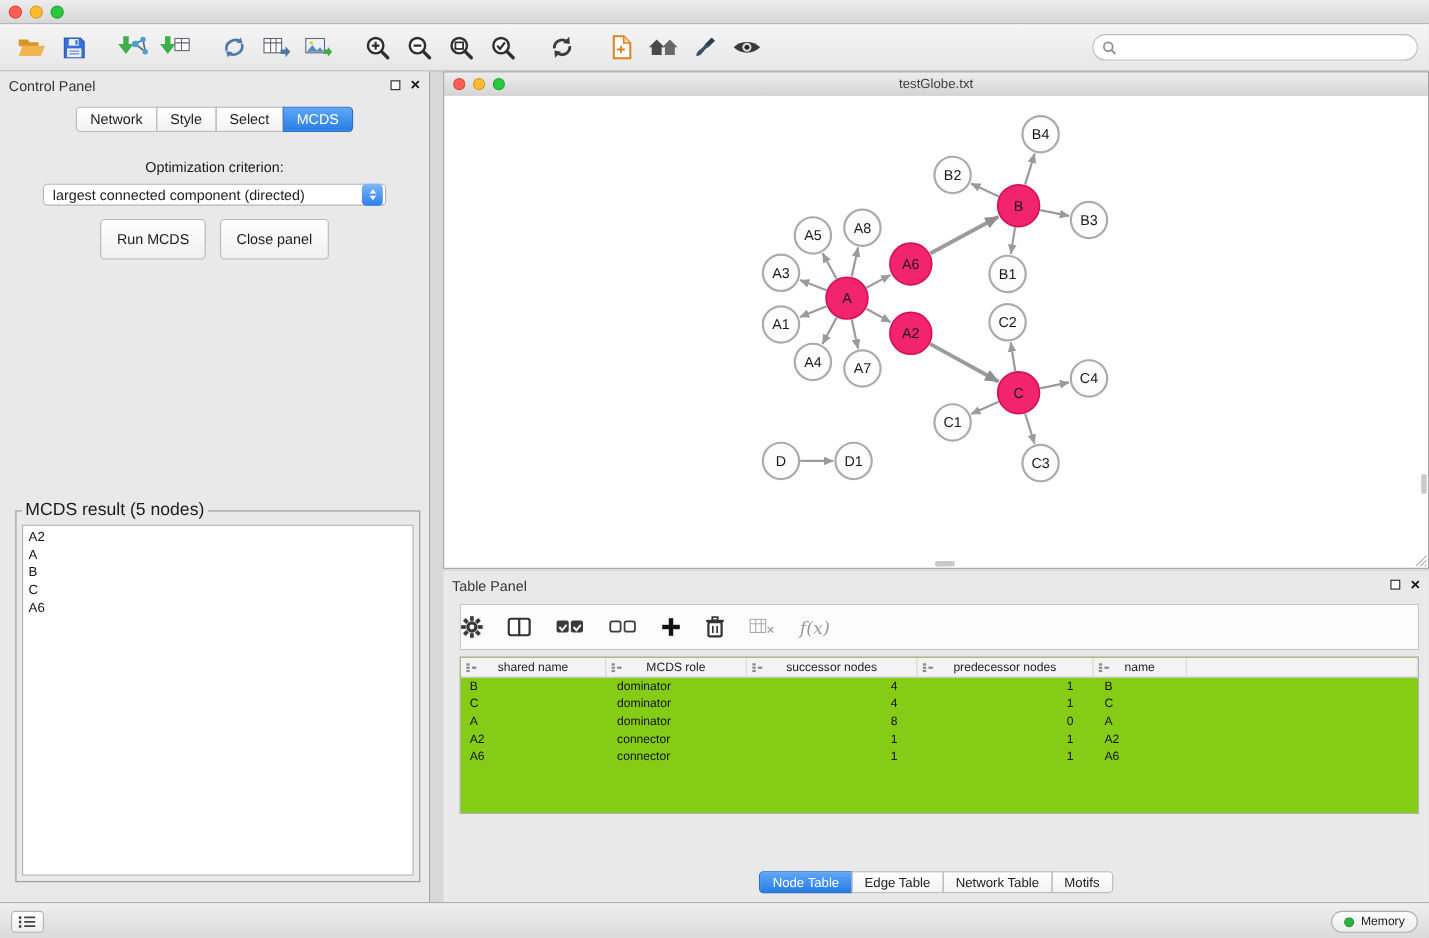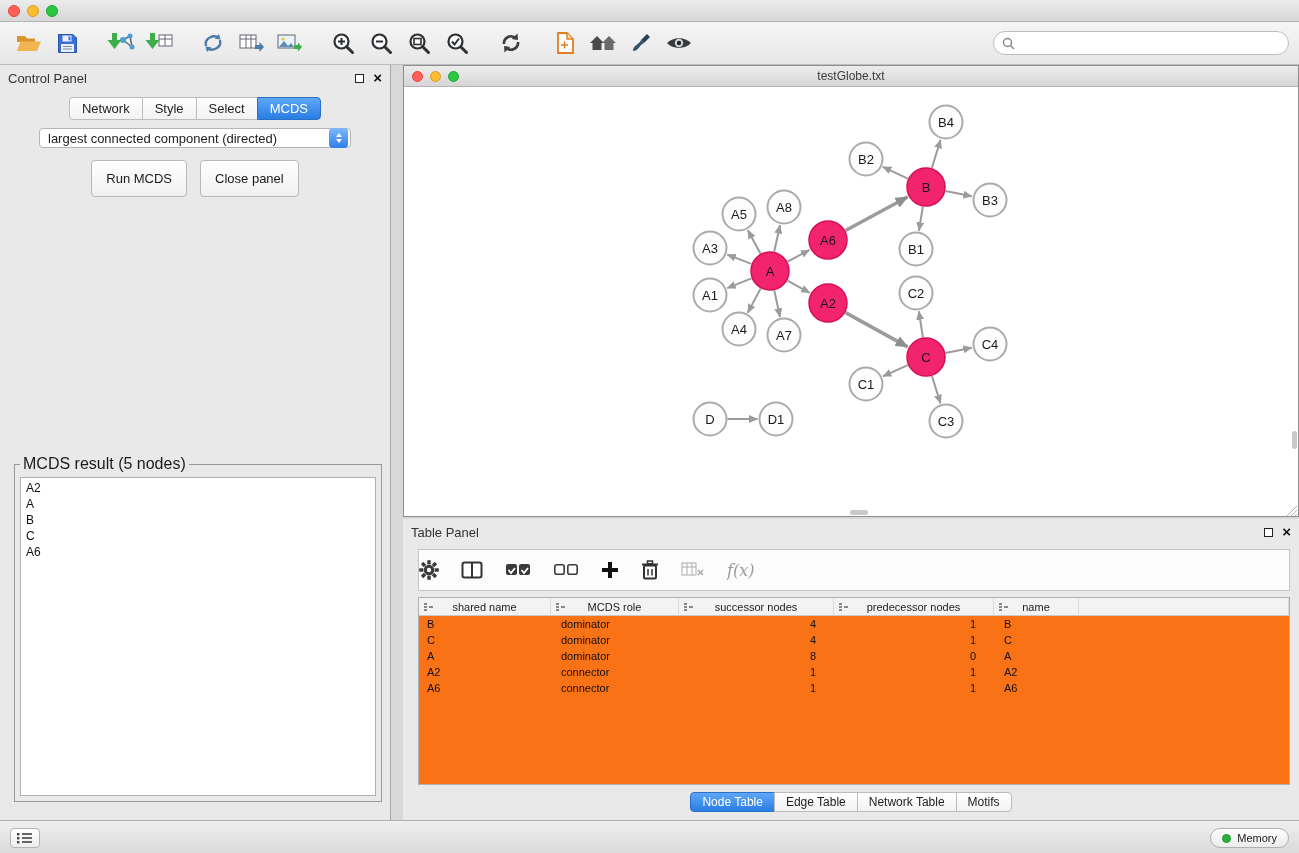--- a/index.html
+++ b/index.html
@@ -74,21 +74,21 @@
   .scroll-stub-v { position:absolute; right:1px; top:344px; width:5px; height:18px; background:#c9c9c9; border-radius:2px; }
   .scroll-stub-h { position:absolute; left:446px; bottom:1px; width:18px; height:5px; background:#c9c9c9; border-radius:2px; }
   .resize-grip { position:absolute; right:1px; bottom:1px; width:13px; height:13px; }
 
   
   .table-panel { position:absolute; left:403px; top:519px; width:896px; bottom:33px; background:#e9e9e9; }
   .tp-toolbar { position:absolute; left:15px; right:9px; top:30px; height:42px;
     background:#fcfcfc; border:1px solid #c6c6c6; display:flex; align-items:center; padding-left:0; gap:22px; }
   .tp-icon { display:flex; align-items:center; justify-content:center; }
   .fx { font-family:"DejaVu Serif", serif; font-style:italic; font-size:16px; color:#9a9a9a; }
-  .tp-table { position:absolute; left:15px; right:9px; top:78px; height:188px; background:#f97316; border:1px solid #b2b2b2; overflow:hidden; }
+  .tp-table { position:absolute; left:15px; right:9px; top:78px; height:143px; background:#84cc16; border:1px solid #b2b2b2; overflow:hidden; }
   .tgrid { display:grid; grid-template-columns:132px 128px 155px 160px 85px auto; }
   .th { position:relative; height:18px; background:#f3f3f3; border-bottom:1px solid #c9c9c9;
     border-right:1px solid #dadada; font-size:11px; display:flex; align-items:center; justify-content:center; color:#222; }
   .th .sort { position:absolute; left:4px; top:4px; }
   .tr { height:16px; }
   .td { font-size:11px; line-height:16px; white-space:nowrap; overflow:hidden; color:#111; }
   .td.c0 { padding-left:8px; }
   .td.c1 { padding-left:10px; }
   .td.c2 { text-align:right; padding-right:18px; }
   .td.c3 { text-align:right; padding-right:18px; }
@@ -268,20 +268,21 @@
         <span><span class="float-box"></span></span>
         <span class="panel-x">×</span>
       </span>
     </div>
     <div class="seg-tabs" id="control-tabs">
         <div class="seg-tab">Network</div>
         <div class="seg-tab">Style</div>
         <div class="seg-tab">Select</div>
         <div class="seg-tab active">MCDS</div>
       </div>
+    <div class="opt-label">Optimization criterion:</div>
     <div class="dropdown">
       <span class="dd-text">largest connected component (directed)</span>
       <span class="dd-stepper">
           <span class="dd-up"></span>
           <span class="dd-down"></span>
         </span>
     </div>
     <div class="btn-row">
       <button class="mac-btn">Run MCDS</button>
       <button class="mac-btn">Close panel</button>

